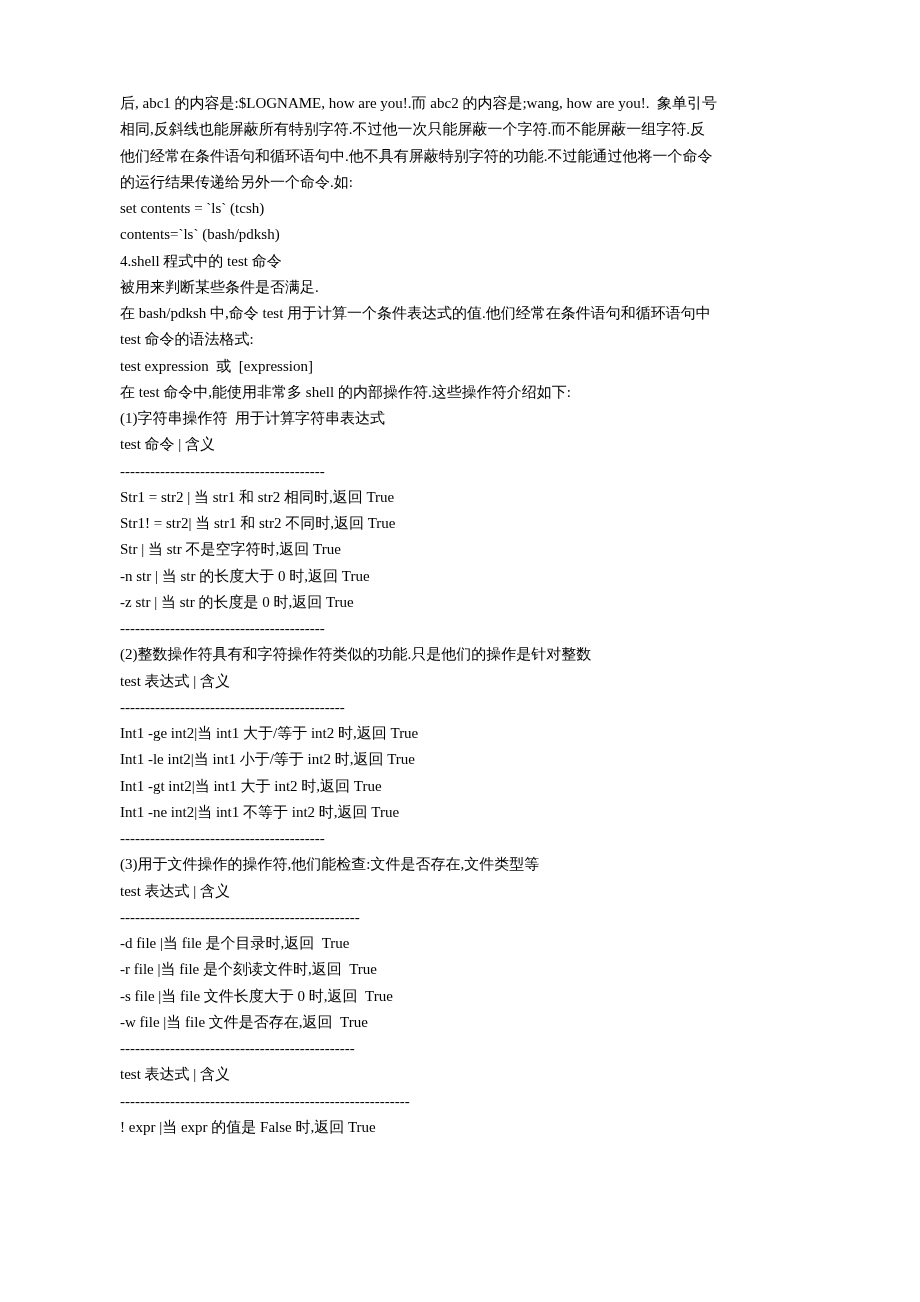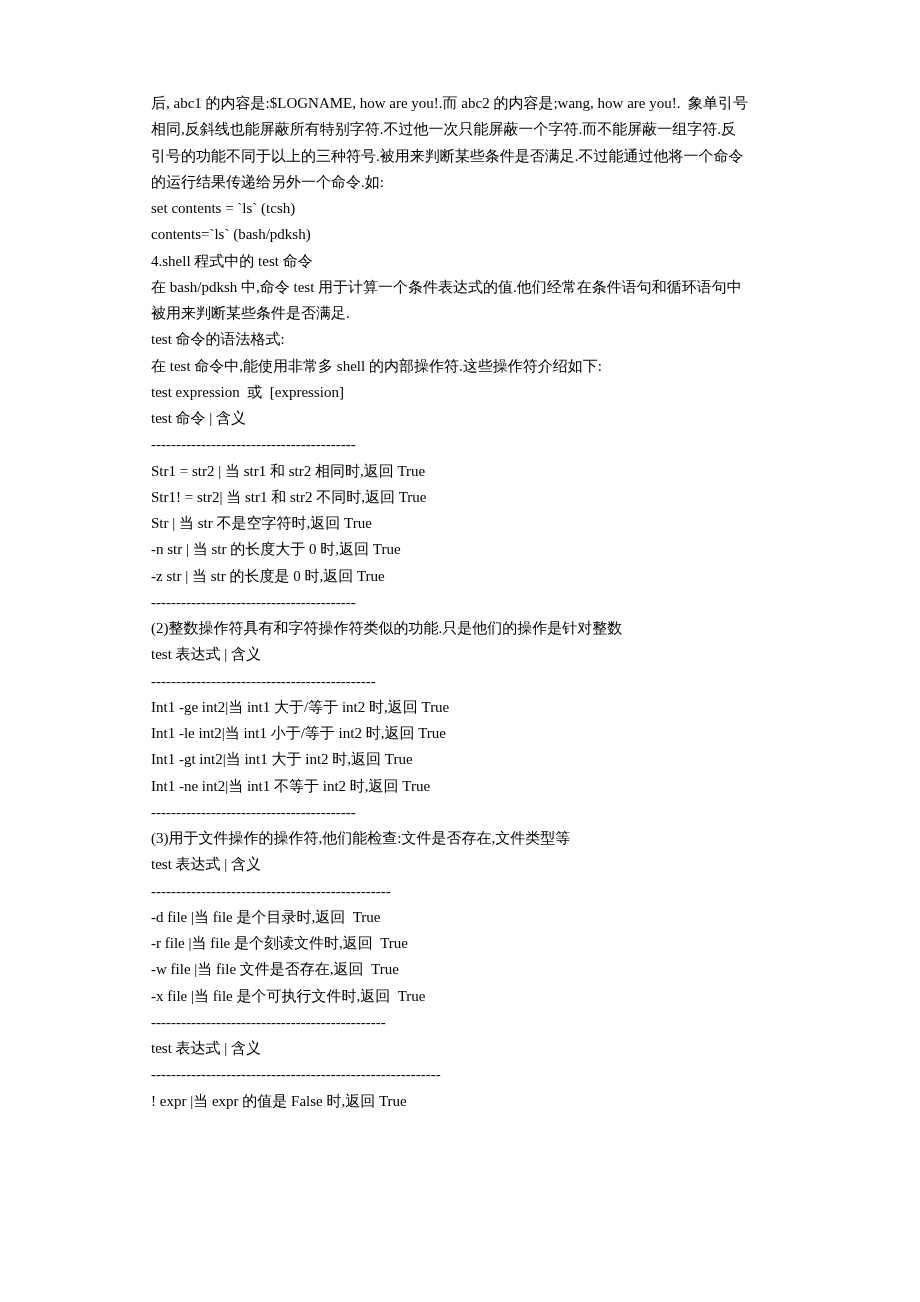--- a/index.html
+++ b/index.html
@@ -12,39 +12,39 @@
   .page {
     padding: 90px 120px 90px 120px;
     color: #000000;
     font-size: 15px;
     line-height: 1.75;
   }
   .line {
     display: block;
     white-space: pre-wrap;
     word-break: break-all;
-    margin-left: 31px;
   }
 </style>
 </head>
 <body>
 
 <div class="page" id="page-container">
     <span class="line">后, abc1 的内容是:$LOGNAME, how are you!.而 abc2 的内容是;wang, how are you!.  象单引号</span>
     <span class="line">相同,反斜线也能屏蔽所有特别字符.不过他一次只能屏蔽一个字符.而不能屏蔽一组字符.反</span>
-    <span class="line">引号的功能不同于以上的三种符号.被用来判断某些条件是否满足.不过能通过他将一个命令</span>
+    <span class="line">他们经常在条件语句和循环语句中.他不具有屏蔽特别字符的功能.不过能通过他将一个命令</span>
     <span class="line">的运行结果传递给另外一个命令.如:</span>
     <span class="line">set contents = `ls` (tcsh)</span>
     <span class="line">contents=`ls` (bash/pdksh)</span>
     <span class="line">4.shell 程式中的 test 命令</span>
+    <span class="line">被用来判断某些条件是否满足.</span>
     <span class="line">在 bash/pdksh 中,命令 test 用于计算一个条件表达式的值.他们经常在条件语句和循环语句中</span>
-    <span class="line">被用来判断某些条件是否满足.</span>
     <span class="line">test 命令的语法格式:</span>
+    <span class="line">test expression  或  [expression]</span>
     <span class="line">在 test 命令中,能使用非常多 shell 的内部操作符.这些操作符介绍如下:</span>
-    <span class="line">test expression  或  [expression]</span>
+    <span class="line">(1)字符串操作符  用于计算字符串表达式</span>
     <span class="line">test 命令 | 含义</span>
     <span class="line">-----------------------------------------</span>
     <span class="line">Str1 = str2 | 当 str1 和 str2 相同时,返回 True</span>
     <span class="line">Str1! = str2| 当 str1 和 str2 不同时,返回 True</span>
     <span class="line">Str | 当 str 不是空字符时,返回 True</span>
     <span class="line">-n str | 当 str 的长度大于 0 时,返回 True</span>
     <span class="line">-z str | 当 str 的长度是 0 时,返回 True</span>
     <span class="line">-----------------------------------------</span>
     <span class="line">(2)整数操作符具有和字符操作符类似的功能.只是他们的操作是针对整数</span>
     <span class="line">test 表达式 | 含义</span>
@@ -52,19 +52,19 @@
     <span class="line">Int1 -ge int2|当 int1 大于/等于 int2 时,返回 True</span>
     <span class="line">Int1 -le int2|当 int1 小于/等于 int2 时,返回 True</span>
     <span class="line">Int1 -gt int2|当 int1 大于 int2 时,返回 True</span>
     <span class="line">Int1 -ne int2|当 int1 不等于 int2 时,返回 True</span>
     <span class="line">-----------------------------------------</span>
     <span class="line">(3)用于文件操作的操作符,他们能检查:文件是否存在,文件类型等</span>
     <span class="line">test 表达式 | 含义</span>
     <span class="line">------------------------------------------------</span>
     <span class="line">-d file |当 file 是个目录时,返回  True</span>
     <span class="line">-r file |当 file 是个刻读文件时,返回  True</span>
+    <span class="line">-s file |当 file 文件长度大于 0 时,返回  True</span>
     <span class="line">-w file |当 file 文件是否存在,返回  True</span>
-    <span class="line">-x file |当 file 是个可执行文件时,返回  True</span>
     <span class="line">-----------------------------------------------</span>
     <span class="line">test 表达式 | 含义</span>
     <span class="line">----------------------------------------------------------</span>
     <span class="line">! expr |当 expr 的值是 False 时,返回 True</span>
   </div>
 
 </body></html>

